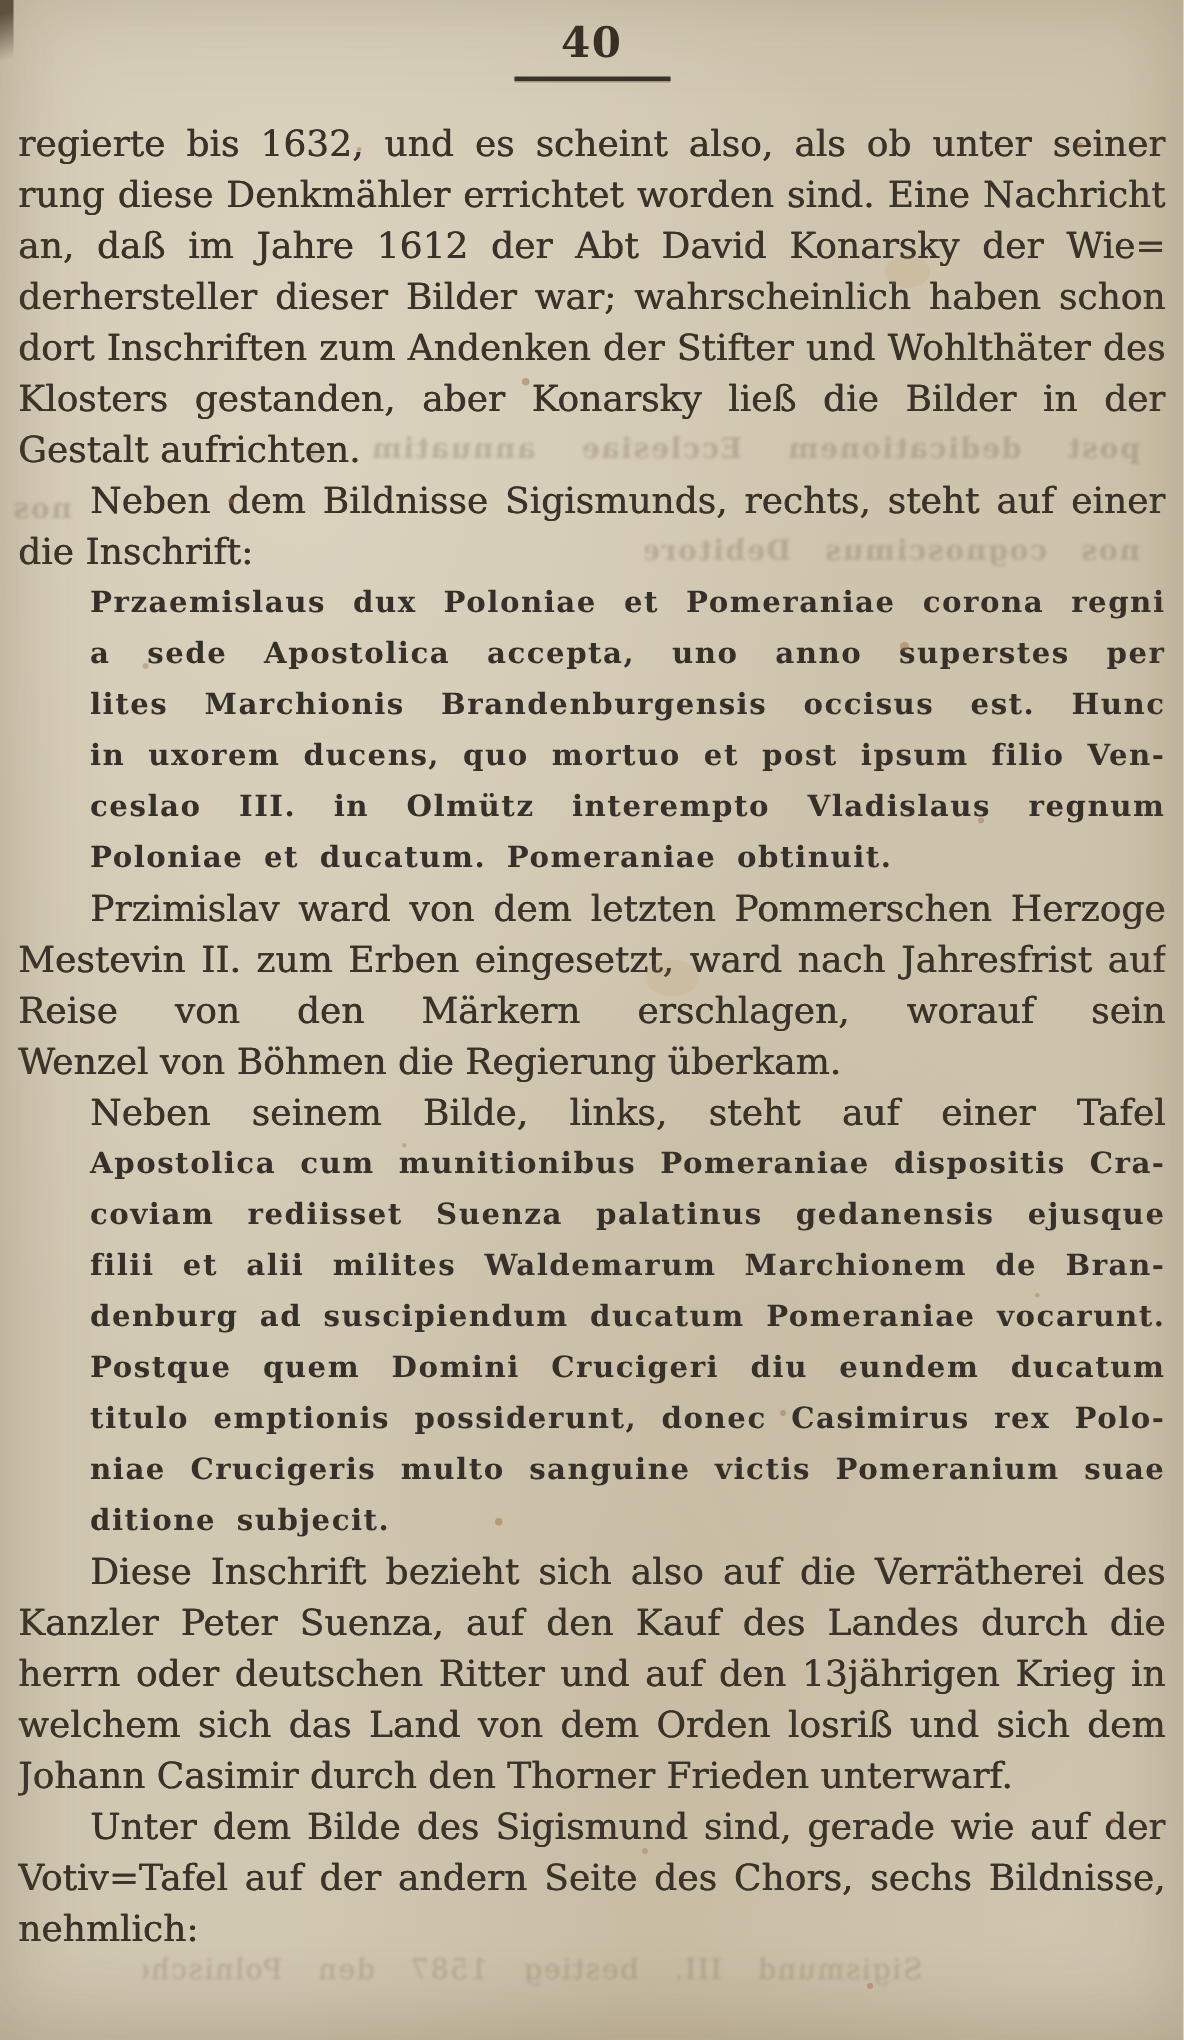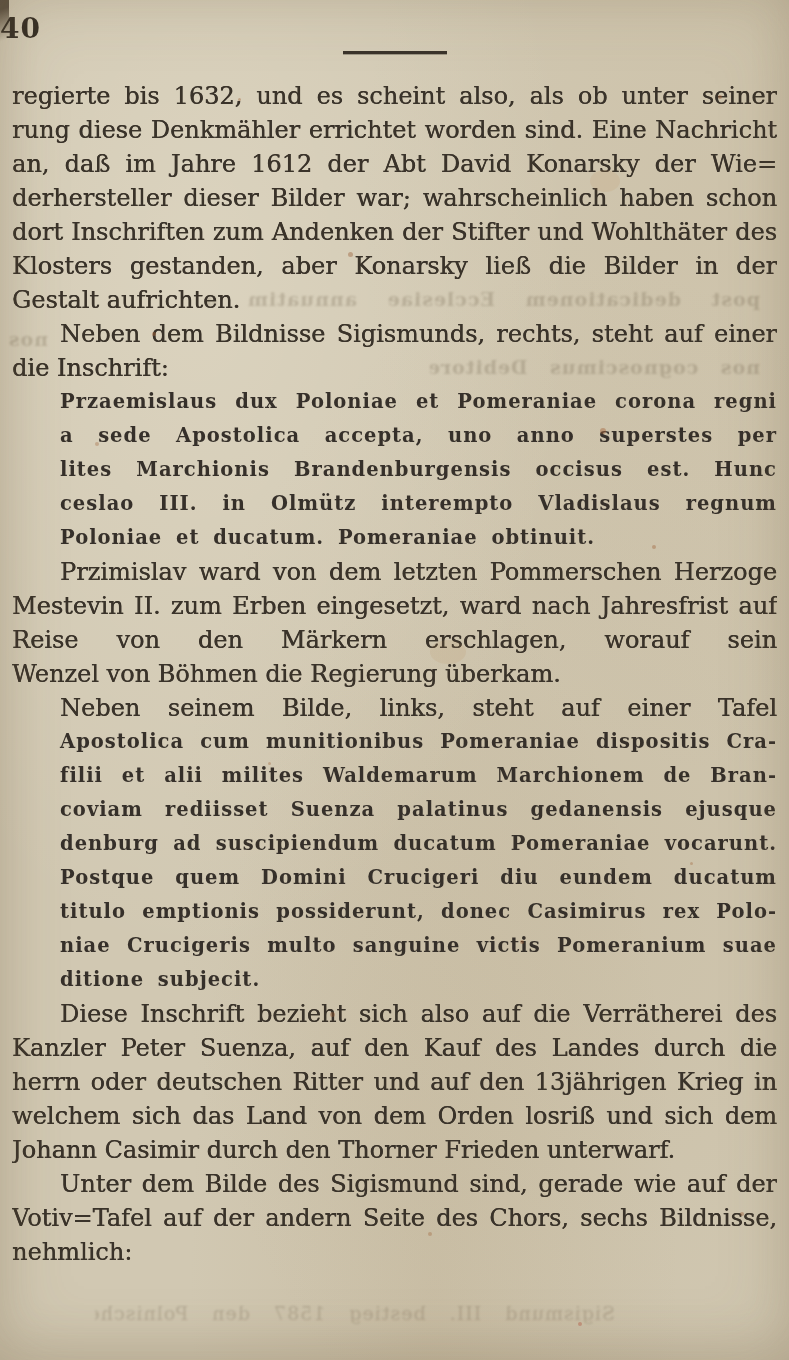--- a/index.html
+++ b/index.html
@@ -18,21 +18,21 @@
   }
   .page::after{
     content:"";position:absolute;inset:0;pointer-events:none;
     box-shadow:inset 0 0 70px rgba(115,95,65,.22), inset 0 -18px 40px rgba(120,100,70,.14);
   }
   .corner-mark{
     position:absolute;top:0;left:0;width:9px;height:46px;
     background:linear-gradient(160deg,#45392b 20%,rgba(69,57,43,0) 85%);
     opacity:.85;
   }
-  .header{position:absolute;top:12px;left:0;width:100%;text-align:left;}
+  .header{position:absolute;top:12px;left:0;width:100%;text-align:center;}
   .pagenum{font-size:28px;font-weight:bold;letter-spacing:1px;color:#352e25;}
   .rule{width:104px;height:3px;background:#3a332b;margin:6px auto 0;box-shadow:0 1px 0 rgba(58,51,43,.35);}
   .column{position:absolute;top:79px;left:12px;width:765px;}
   .ln{
     height:34px;line-height:34px;overflow:hidden;
     font-size:24px;
   }
   .g{ text-shadow:0.35px 0 0 currentColor; }              
   .l{
     font-weight:bold;font-size:19.5px;letter-spacing:1px;word-spacing:6px;
@@ -87,39 +87,40 @@
 
     <div class="para">
       <div class="ln g j ind">Neben dem Bildnisse Sigismunds, rechts, steht auf einer Tafel</div>
       <div class="ln g last">die Inschrift:</div>
     </div>
 
     <div class="para">
       <div class="ln l j">Przaemislaus dux Poloniae et Pomeraniae corona regni</div>
       <div class="ln l j">a sede Apostolica accepta, uno anno superstes per Satel-</div>
       <div class="ln l j">lites Marchionis Brandenburgensis occisus est. Hunc</div>
+      <div class="ln l j">in uxorem ducens, quo mortuo et post ipsum filio Ven-</div>
       <div class="ln l j">ceslao III. in Olmütz interempto Vladislaus regnum</div>
       <div class="ln l last">Poloniae et ducatum. Pomeraniae obtinuit.</div>
     </div>
 
     <div class="para">
       <div class="ln g j ind">Przimislav ward von dem letzten Pommerschen Herzoge</div>
       <div class="ln g j">Mestevin II. zum Erben eingesetzt, ward nach Jahresfrist auf einer</div>
       <div class="ln g j">Reise von den Märkern erschlagen, worauf sein Schwiegersohn</div>
       <div class="ln g last">Wenzel von Böhmen die Regierung überkam.</div>
     </div>
 
     <div class="para">
       <div class="ln g j ind">Neben seinem Bilde, links, steht auf einer Tafel geschrieben:</div>
     </div>
 
     <div class="para">
       <div class="ln l j">Apostolica cum munitionibus Pomeraniae dispositis Cra-</div>
+      <div class="ln l j">coviam rediisset Suenza palatinus gedanensis ejusque</div>
       <div class="ln l j">filii et alii milites Waldemarum Marchionem de Bran-</div>
-      <div class="ln l j">coviam rediisset Suenza palatinus gedanensis ejusque</div>
       <div class="ln l j">denburg ad suscipiendum ducatum Pomeraniae vocarunt.</div>
       <div class="ln l j">Postque quem Domini Crucigeri diu eundem ducatum</div>
       <div class="ln l j">titulo emptionis possiderunt, donec Casimirus rex Polo-</div>
       <div class="ln l j">niae Crucigeris multo sanguine victis Pomeranium suae</div>
       <div class="ln l last">ditione subjecit.</div>
     </div>
 
     <div class="para">
       <div class="ln g j ind">Diese Inschrift bezieht sich also auf die Verrätherei des</div>
       <div class="ln g j">Kanzler Peter Suenza, auf den Kauf des Landes durch die Kreuz=</div>

